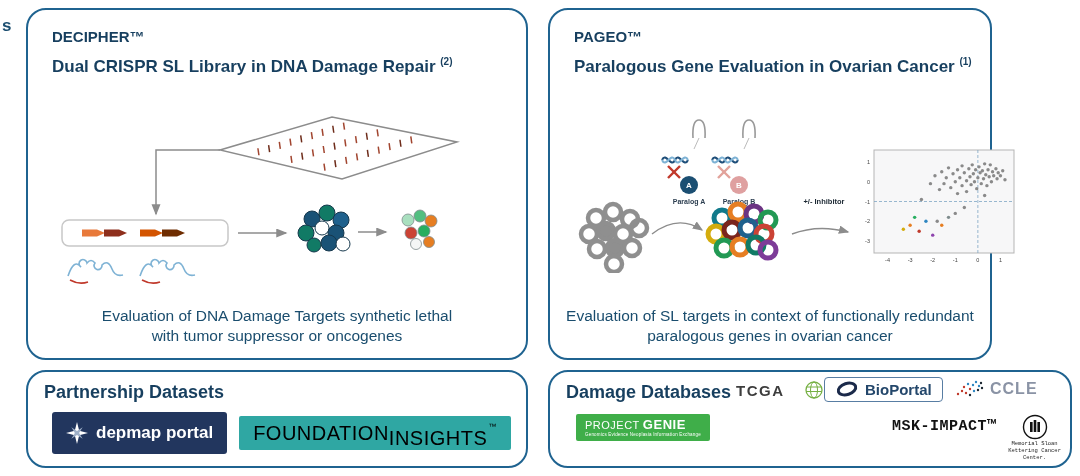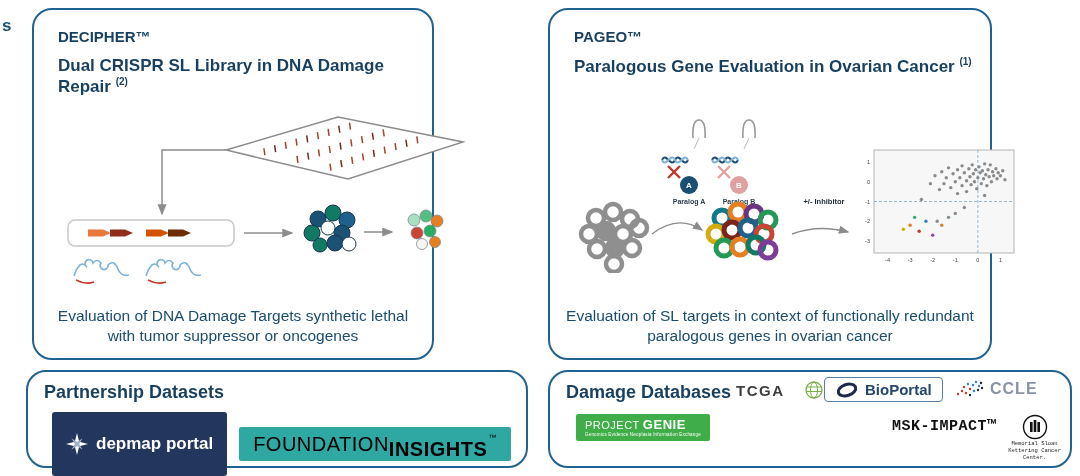--- a/index.html
+++ b/index.html
@@ -1,45 +1,45 @@
 <!DOCTYPE html>
 <html><head>
 <meta charset="utf-8">
 <style>
   html,body{margin:0;padding:0;background:#ffffff;}
   .stage{position:relative;width:1080px;height:476px;background:#ffffff;
          font-family:"Liberation Sans",sans-serif;overflow:hidden;}
   .edge-text{position:absolute;left:2px;top:16px;font-size:17px;font-weight:700;color:#1b4e70;}
   .panel{position:absolute;background:#ffffff;border:2.5px solid #1f6390;border-radius:20px;box-sizing:border-box;}
-  .panel-tl{left:32px;top:8px;width:402px;height:352px;}
+  .panel-tl{left:26px;top:8px;width:502px;height:352px;}
   .panel-tr{left:548px;top:8px;width:444px;height:352px;}
   .panel-bl{left:26px;top:370px;width:502px;height:98px;}
   .panel-br{left:548px;top:370px;width:524px;height:98px;}
   .p-title{position:absolute;left:24px;top:18px;font-size:15px;font-weight:700;color:#173f5f;}
   .p-sub{position:absolute;left:24px;top:46px;font-size:17px;font-weight:700;color:#173f5f;}
   .p-sub sup{font-size:10px;}
   .diagram{position:absolute;}
   .caption{position:absolute;bottom:12px;left:0;right:0;margin:0 auto;text-align:center;
            font-size:15.5px;font-weight:500;color:#1a4d6e;line-height:1.3;}
   .caption.c1{max-width:368px;}
   .caption.c2{max-width:420px;}
   .b-title{position:absolute;left:16px;top:10px;font-size:18px;font-weight:700;color:#173f5f;}
   
   .logo-row{position:absolute;left:24px;top:40px;display:flex;gap:12px;align-items:center;}
   .depmap{display:flex;align-items:center;gap:8px;background:#22365e;color:#ffffff;
-          height:34px;padding:15px 14px;border-radius:3px;font-size:17px;font-weight:700;}
+          height:34px;padding:4px 14px;border-radius:3px;font-size:17px;font-weight:700;}
   .foundation{display:flex;align-items:flex-start;background:#2fa7a3;color:#000000;
           height:34px;padding:0 14px;border-radius:2px;align-items:center;font-size:20px;letter-spacing:.5px;}
   .f-light{font-weight:300;}
-  .f-bold{font-weight:700;margin-top:10px;}
+  .f-bold{font-weight:400;margin-top:10px;}
   .f-tm{font-size:8px;margin-left:1px;align-self:flex-start;margin-top:6px;}
   
   .tcga{position:absolute;left:186px;top:8px;display:flex;align-items:center;gap:19px;
         font-size:15px;font-weight:700;letter-spacing:1.5px;color:#3d3d3d;}
-  .bioportal{position:absolute;left:274px;top:5px;display:flex;align-items:center;gap:6px;
+  .bioportal{position:absolute;left:274px;top:5px;display:flex;gap:6px;
         border:1.5px solid #587da3;border-radius:4px;padding:3px 10px;
         font-size:15px;font-weight:700;color:#24476b;}
   .ccle{position:absolute;left:404px;top:6px;display:flex;align-items:center;gap:4px;
         font-size:16px;font-weight:700;letter-spacing:1px;color:#8a93a5;}
   .genie{position:absolute;left:26px;top:42px;background:#3fae49;color:#ffffff;
         padding:4px 9px 3px 9px;border-radius:2px;line-height:1;}
   .genie-line1{display:flex;align-items:baseline;gap:3px;}
   .genie-project{font-size:11px;font-weight:300;letter-spacing:.5px;}
   .genie-name{font-size:13px;font-weight:800;letter-spacing:.5px;}
   .genie-sub{font-size:4.5px;margin-top:2px;letter-spacing:.2px;white-space:nowrap;}

